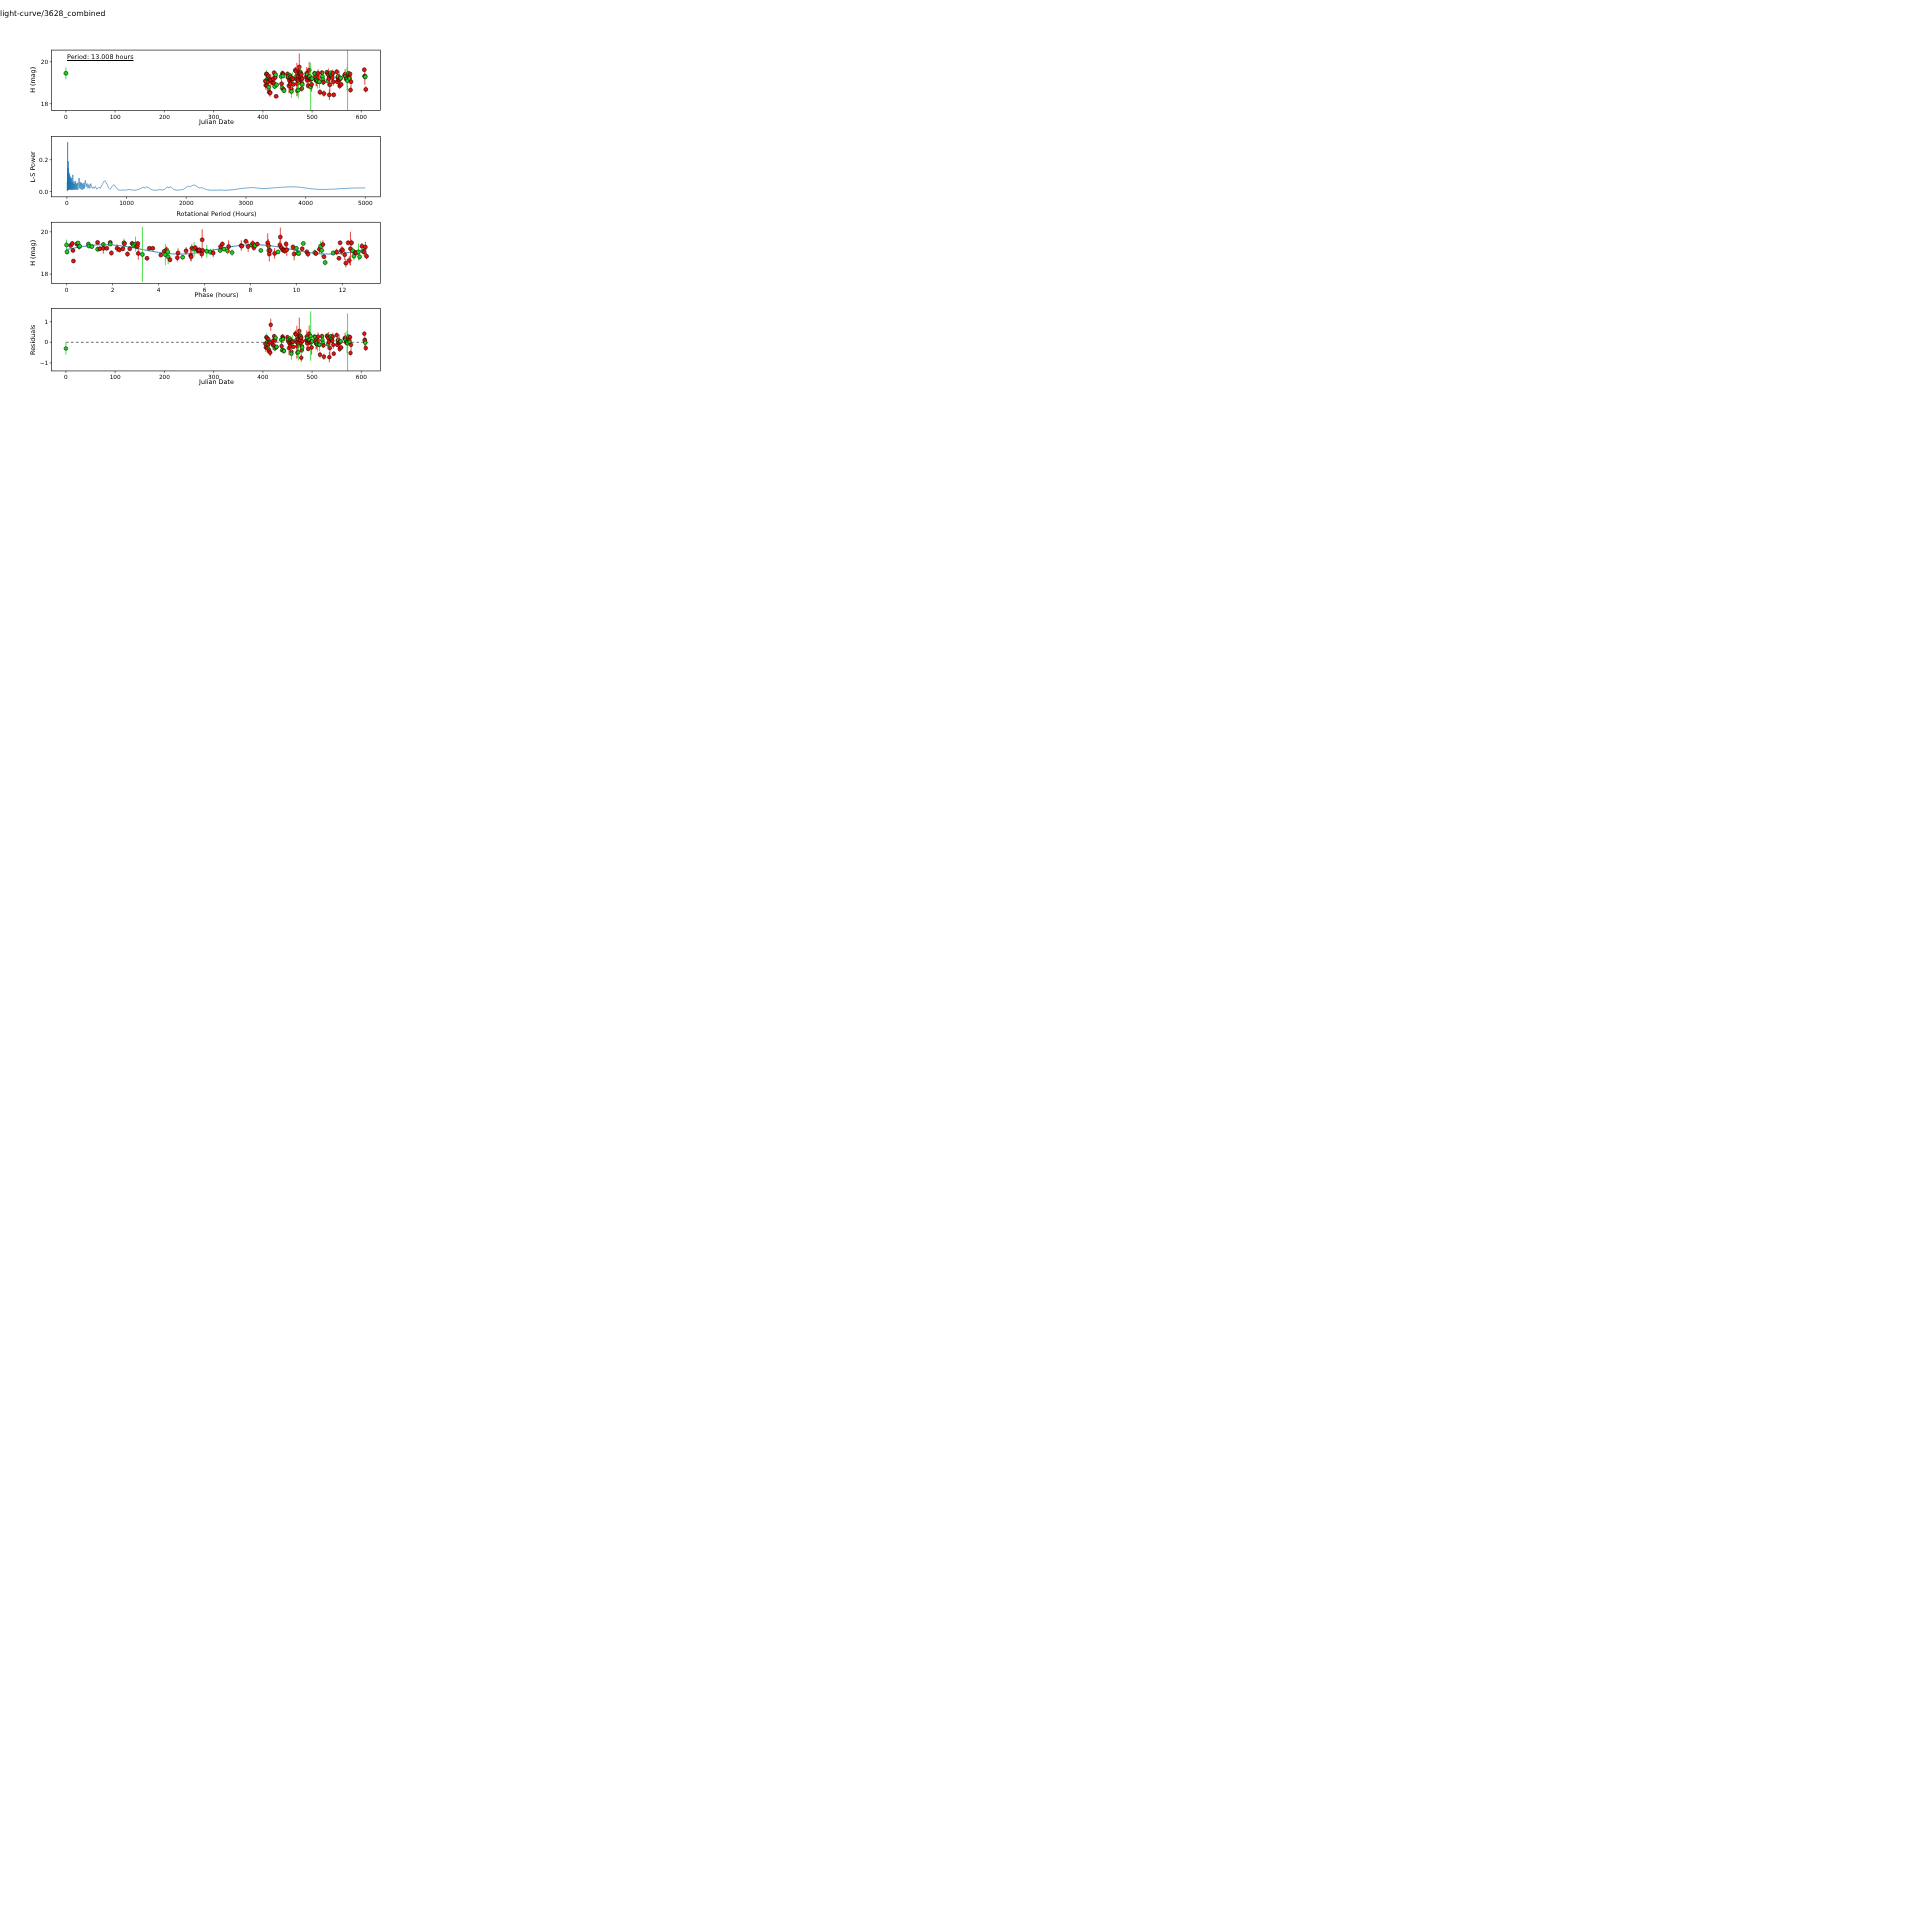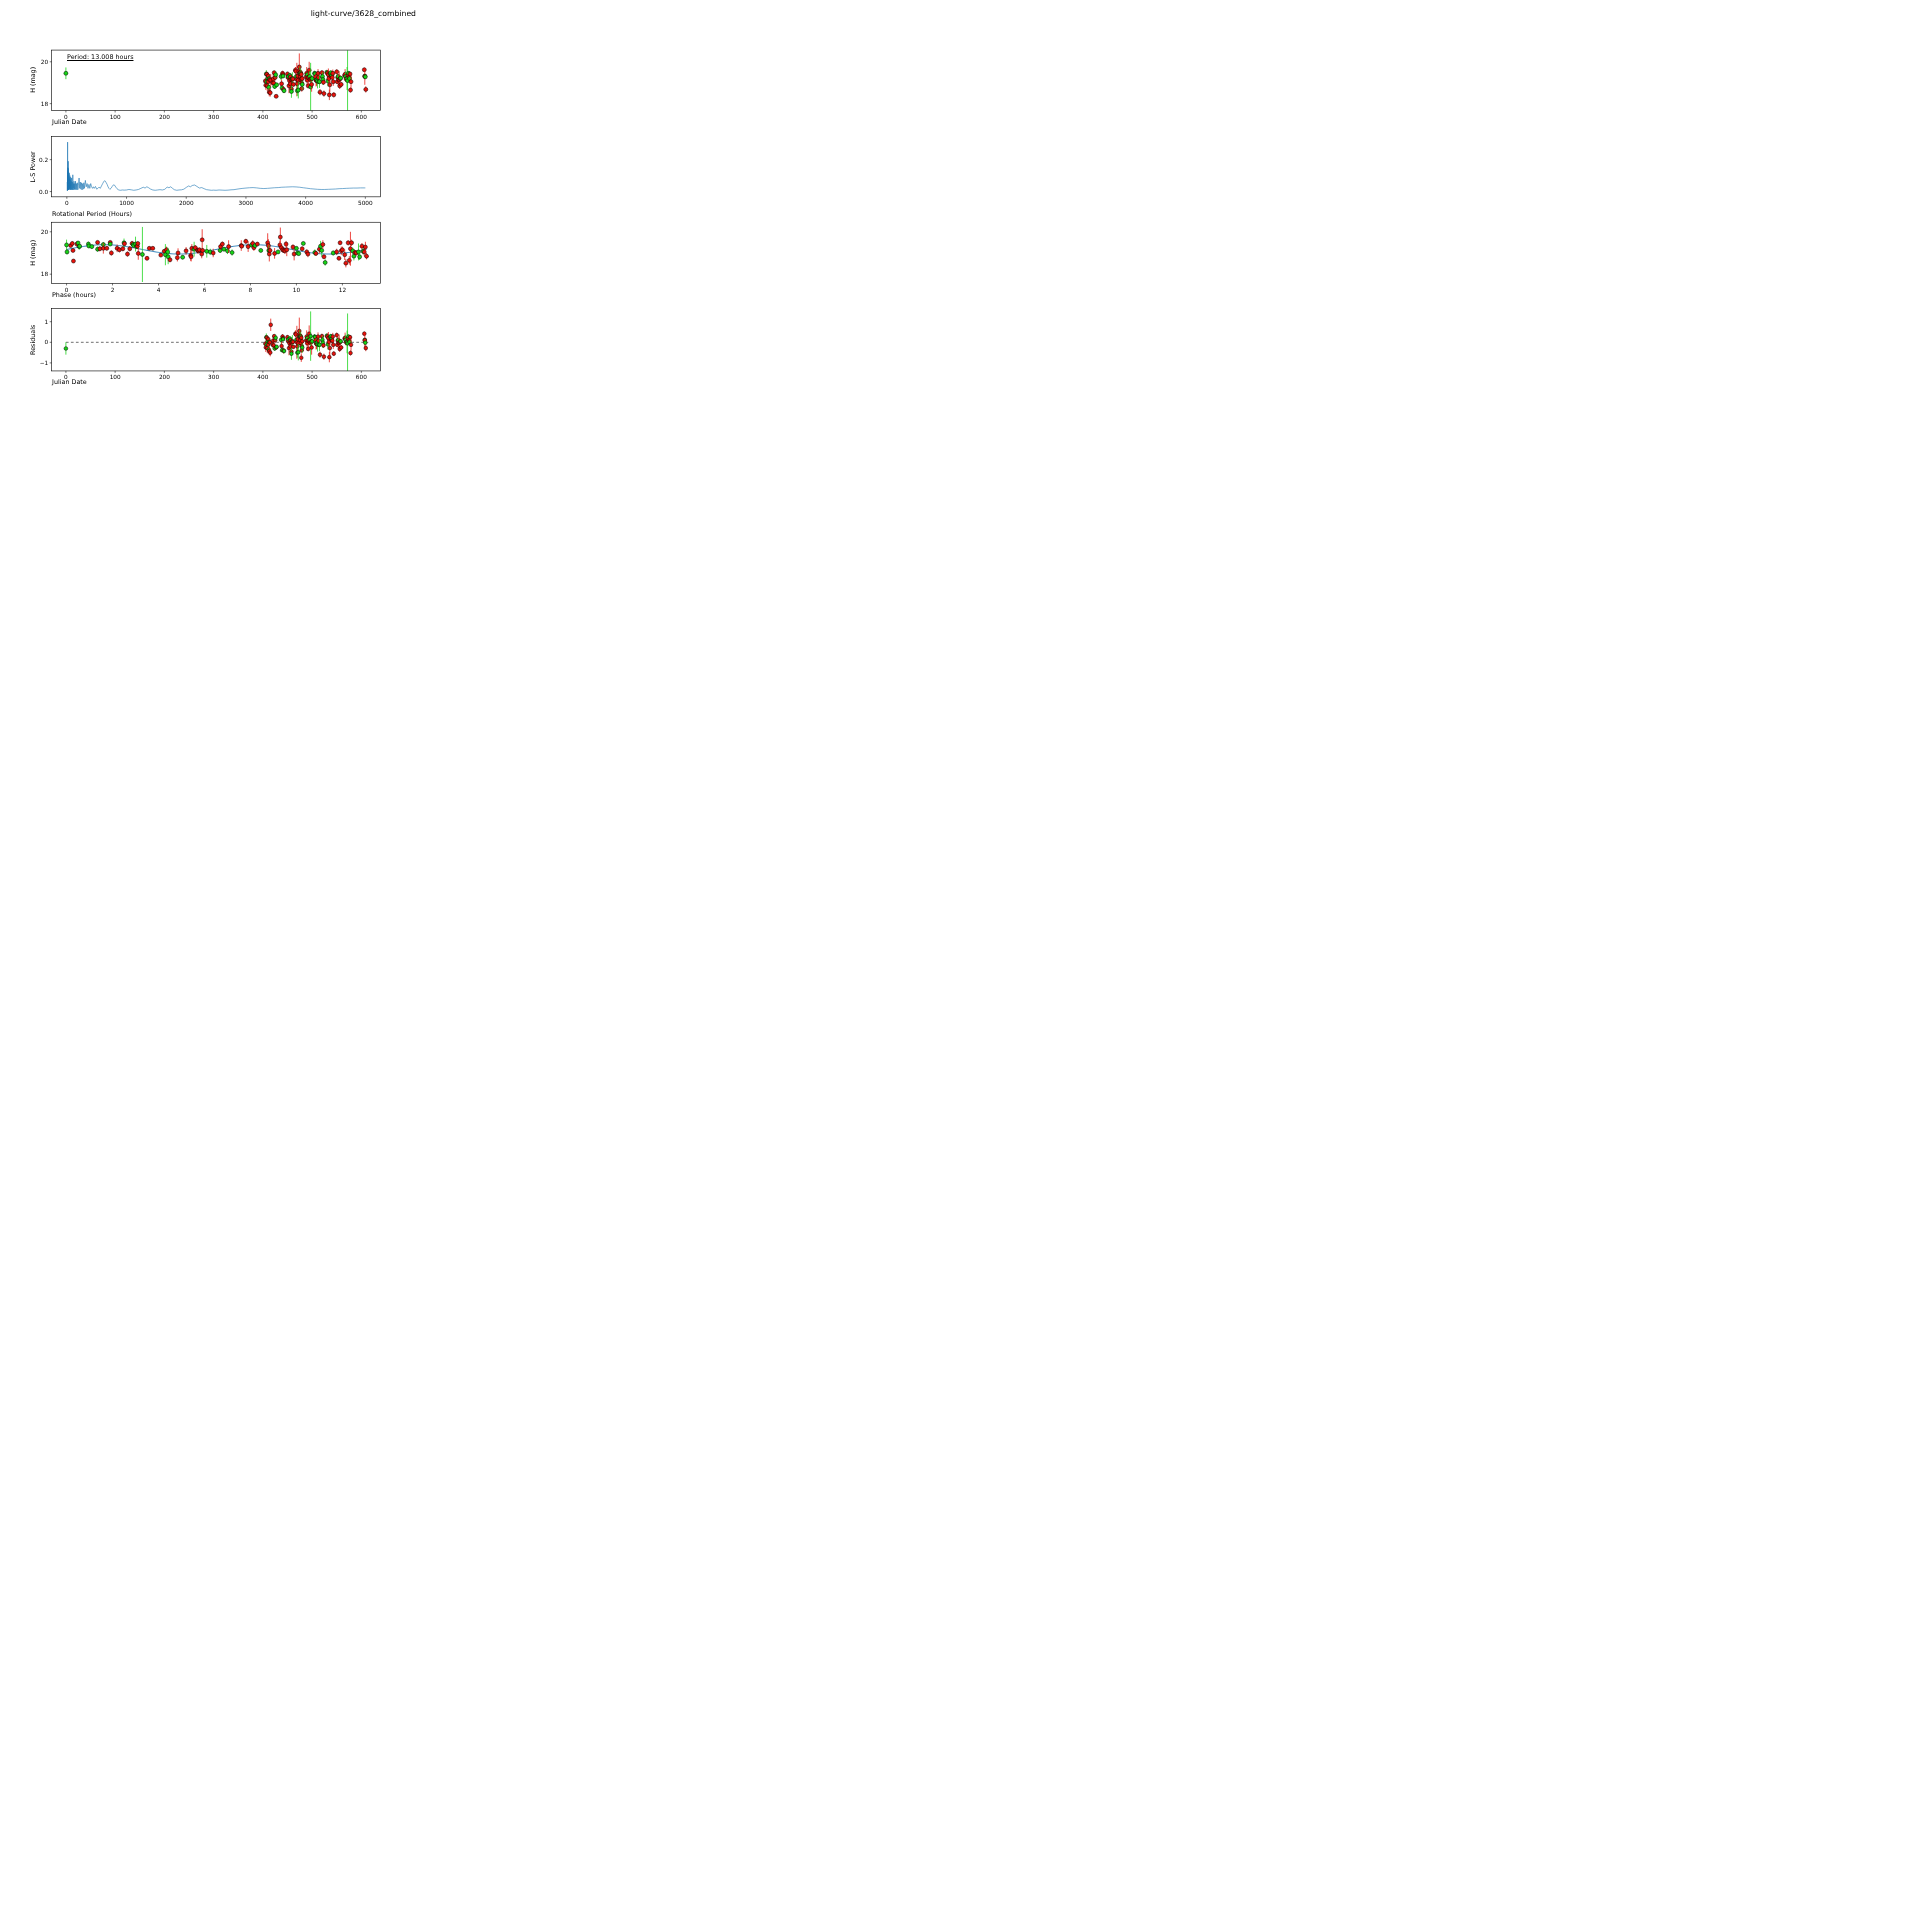--- a/index.html
+++ b/index.html
@@ -1,21 +1,21 @@
 <!DOCTYPE html>
 <html style="font-size:6.2px"><head>
 <meta charset="utf-8">
 <style>
   html,body{margin:0;padding:0;background:#fff;}
   .figure{position:relative;width:416px;height:416px;background:#ffffff;
           font-family:"DejaVu Sans","Liberation Sans",sans-serif;color:#000;overflow:hidden;}
-  .fig-title{position:absolute;top:9.2px;left:0;width:416px;text-align:right;
+  .fig-title{position:absolute;top:9.2px;left:0;width:416px;text-align:left;
              font-size:7.7px;color:#000;}
   .annotation{position:absolute;left:67px;top:53px;font-size:6.4px;color:#000;text-decoration:underline;}
-  .xlab{position:absolute;left:52px;width:329px;font-size:6.4px;color:#000;}
+  .xlab{position:absolute;left:52px;width:329px;text-align:center;font-size:6.4px;color:#000;}
   .ylab{position:absolute;left:2.3px;width:62px;height:7.7px;text-align:center;font-size:6.4px;
         color:#000;transform:rotate(-90deg);}
   #chart-svg{position:absolute;left:0;top:0;}
   #chart-svg text{font-family:"DejaVu Sans","Liberation Sans",sans-serif;fill:#000;}
 </style>
 </head>
 <body>
 
 <div class="figure">
   <div class="fig-title">light-curve/3628_combined</div>

